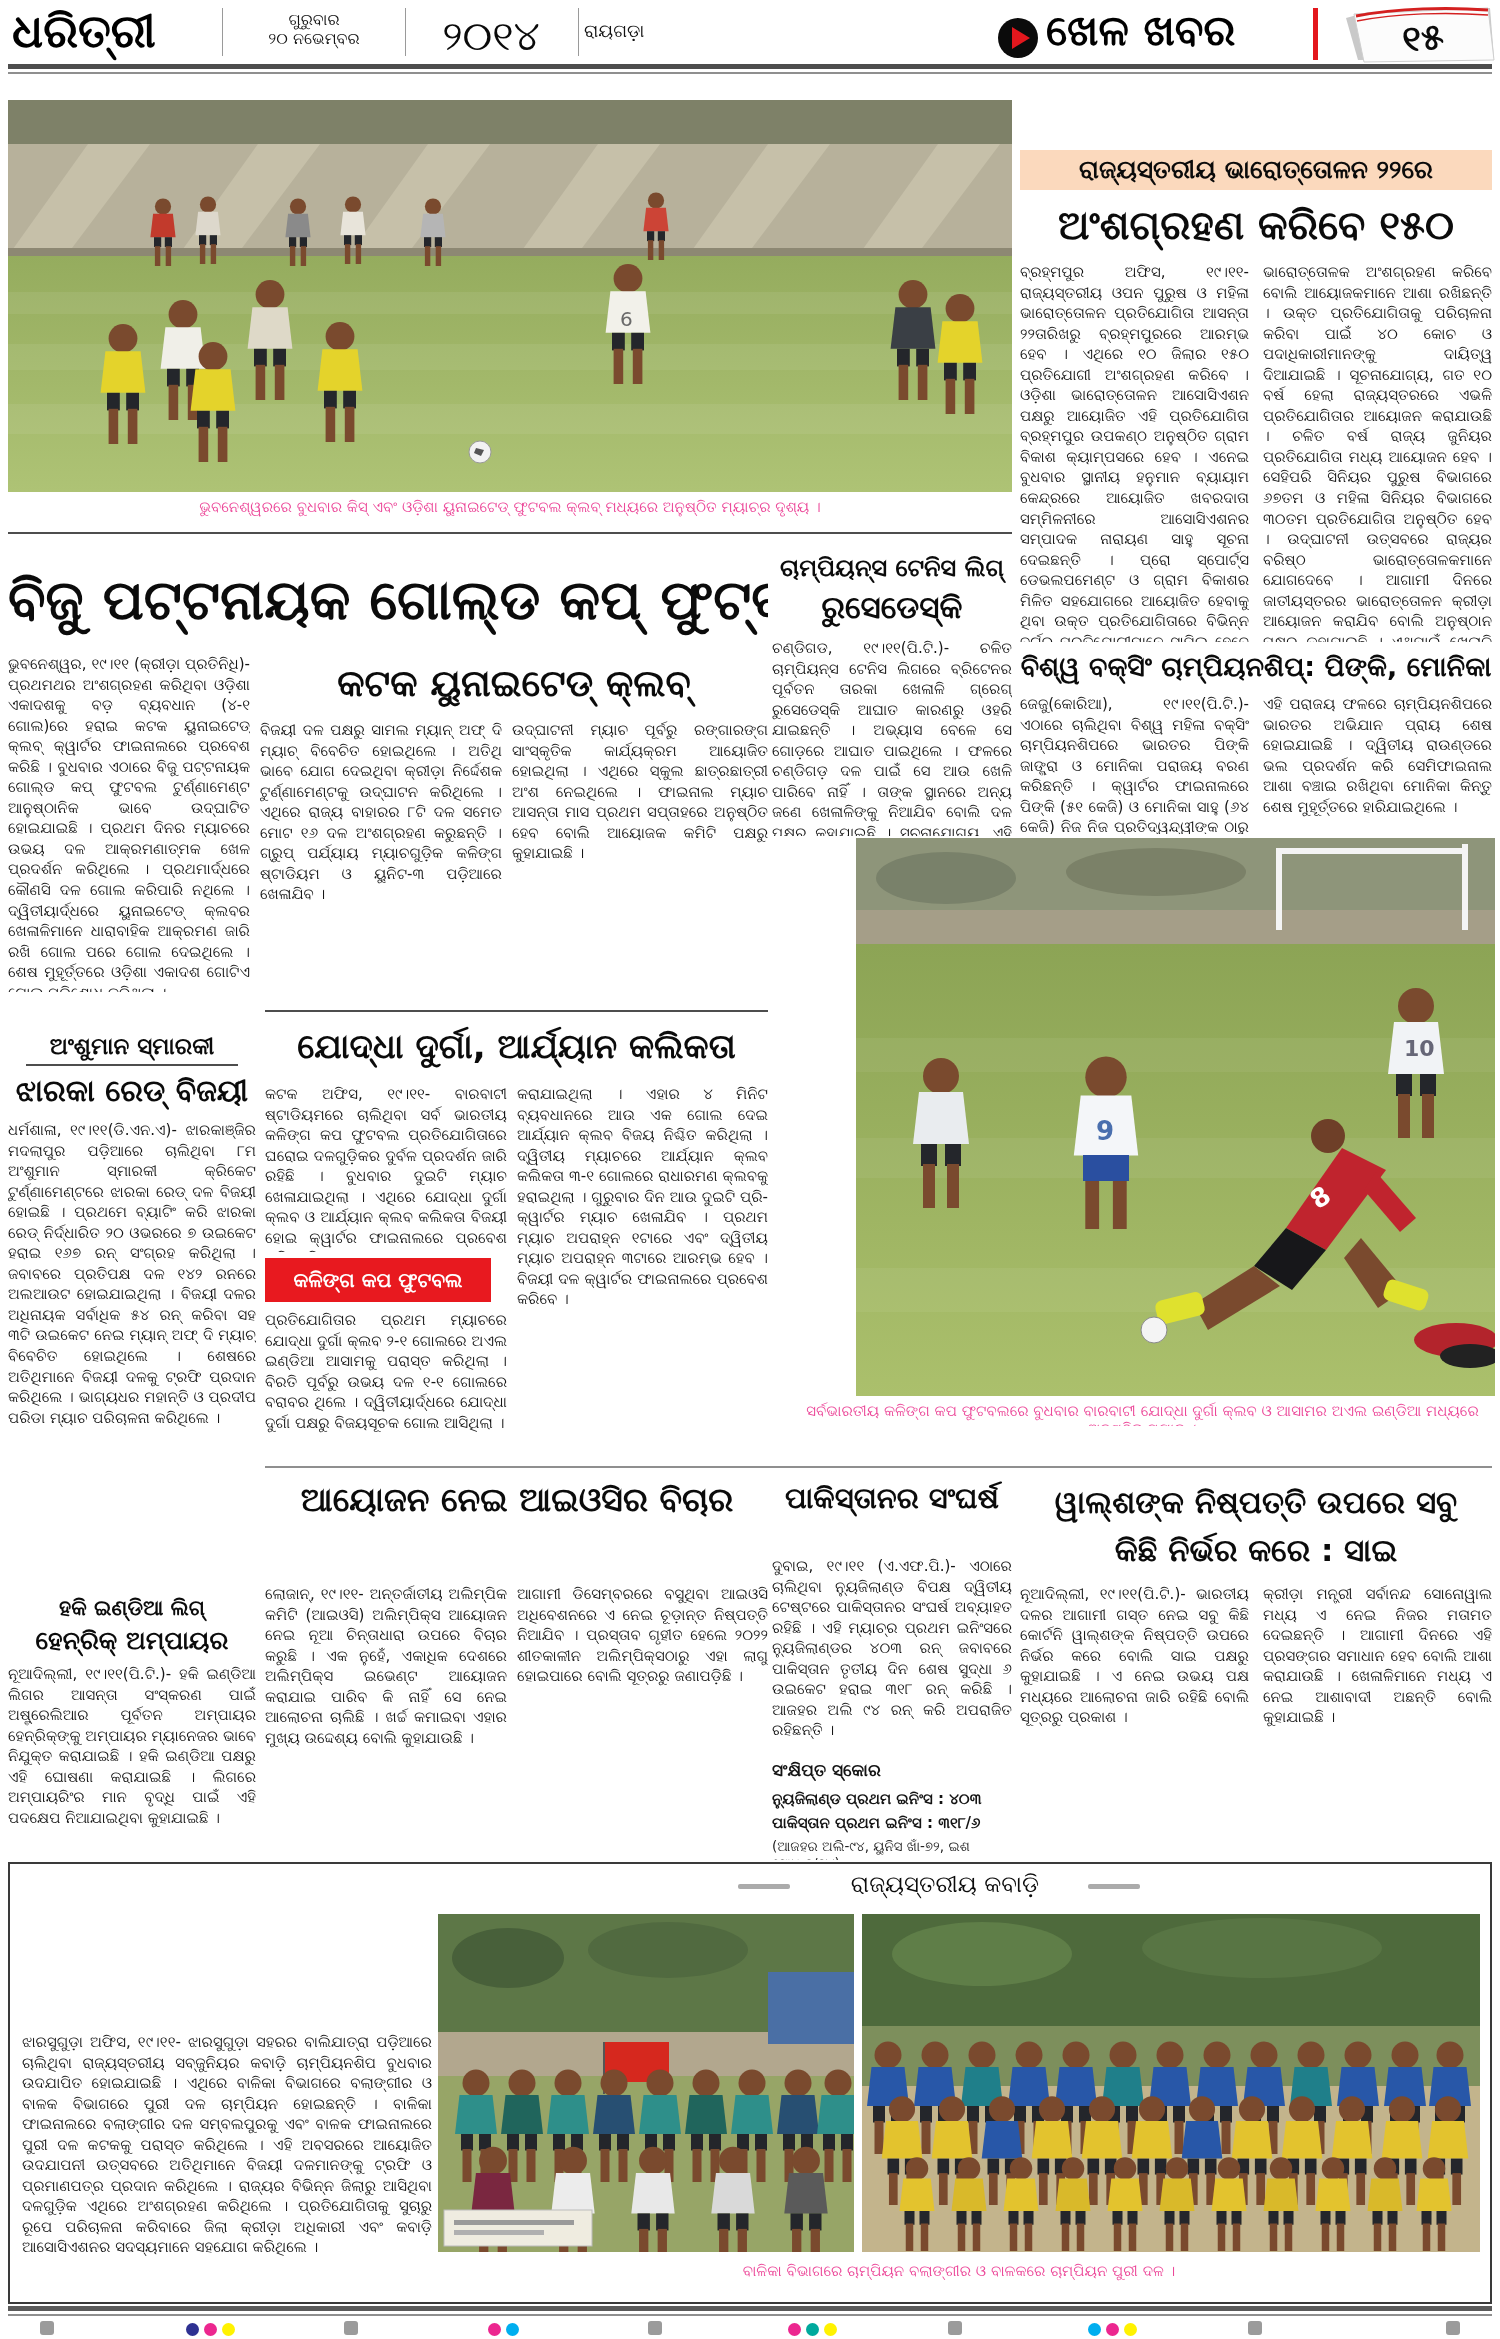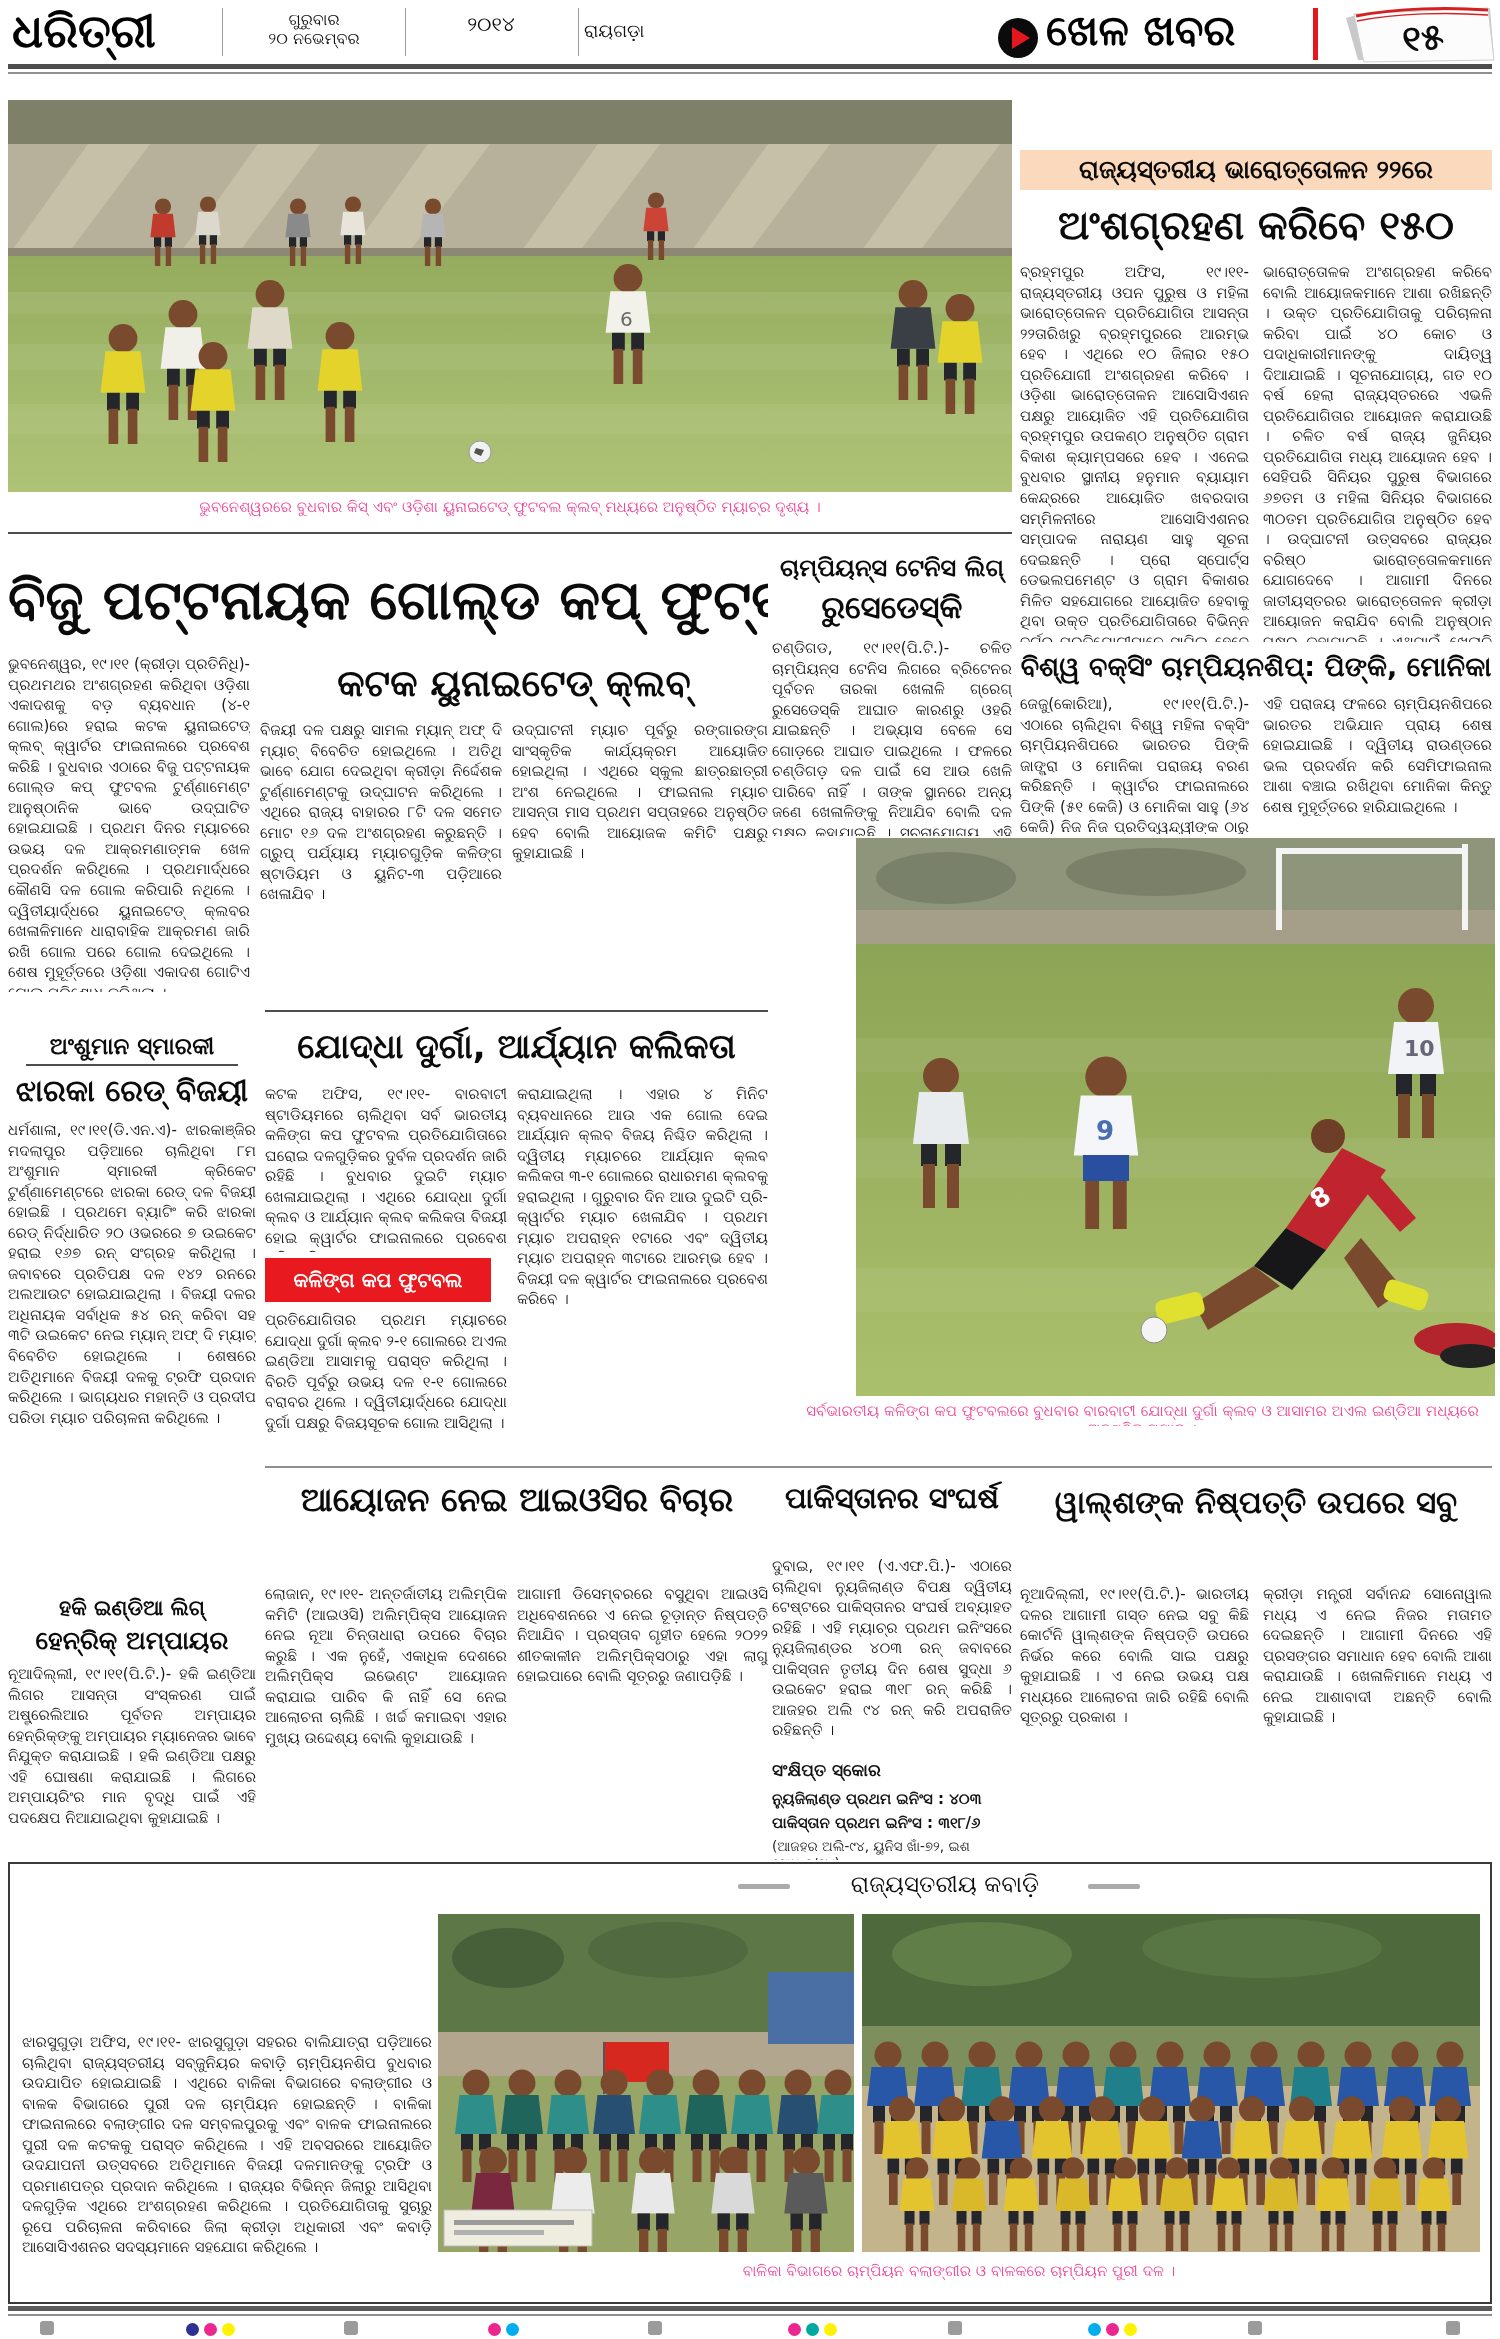--- a/index.html
+++ b/index.html
@@ -27,21 +27,21 @@
 <body>
 
 <div class="ab" style="left:0;top:4px;width:1500px;height:58px;">
   <div class="ab" style="left:12px;top:0;width:200px;font-size:46px;font-weight:bold;color:#000;">ଧରିତ୍ରୀ</div>
   <div class="ab sep" style="left:222px;top:4px;height:48px;"></div>
   <div class="ab" style="left:228px;top:6px;width:172px;text-align:center;">
     <div style="font-size:16px;font-weight:500;">ଗୁରୁବାର</div>
     <div style="font-size:16px;font-weight:500;">୨୦ ନଭେମ୍ବର</div>
   </div>
   <div class="ab sep" style="left:405px;top:4px;height:48px;"></div>
-  <div class="ab" style="left:406px;top:8px;width:170px;text-align:center;font-size:20px;color:#0a0a0a;">୨୦୧୪</div>
+  <div class="ab" style="left:406px;top:8px;width:170px;text-align:center;font-size:41px;color:#0a0a0a;">୨୦୧୪</div>
   <div class="ab sep" style="left:578px;top:4px;height:48px;"></div>
   <div class="ab" style="left:584px;top:16px;width:160px;font-size:18px;">ରାୟଗଡ଼ା</div>
   <svg class="ab" style="left:996px;top:12px;" width="44" height="44" viewBox="0 0 44 44">
     <circle cx="22" cy="22" r="20" fill="#0b0b0b"></circle>
     <polygon points="16,11 34,22 16,33" fill="var(--accent,#e3171d)"></polygon>
   </svg>
   <div class="ab" style="left:1046px;top:2px;width:264px;font-size:42px;font-weight:bold;color:#000;">ଖେଳ ଖବର</div>
   <div class="ab redline" style="left:1313px;top:4px;width:5px;height:52px;"></div>
   <svg class="ab" style="left:1328px;top:0;" width="170" height="62" viewBox="0 0 170 62">
     <path d="M30,56 L18,14 L40,8 L162,4 L166,54 Z" fill="#c9c9c9"></path>
@@ -200,20 +200,21 @@
 
 <div class="ab hd" style="left:772px;top:1478px;width:240px;height:40px;font-size:29px;line-height:40px;">ପାକିସ୍ତାନର ସଂଘର୍ଷ</div>
 <div class="ab bt" style="left:772px;top:1556px;width:240px;height:198px;">ଦୁବାଇ, ୧୯।୧୧ (ଏ.ଏଫ.ପି.)- ଏଠାରେ ଚାଲିଥିବା ନ୍ୟୁଜିଲାଣ୍ଡ ବିପକ୍ଷ ଦ୍ୱିତୀୟ ଟେଷ୍ଟରେ ପାକିସ୍ତାନର ସଂଘର୍ଷ ଅବ୍ୟାହତ ରହିଛି । ଏହି ମ୍ୟାଚ୍‌ର ପ୍ରଥମ ଇନିଂସରେ ନ୍ୟୁଜିଲାଣ୍ଡର ୪୦୩ ରନ୍ ଜବାବରେ ପାକିସ୍ତାନ ତୃତୀୟ ଦିନ ଶେଷ ସୁଦ୍ଧା ୬ ଉଇକେଟ ହରାଇ ୩୧୮ ରନ୍ କରିଛି । ଆଜହର ଅଲି ୯୪ ରନ୍ କରି ଅପରାଜିତ ରହିଛନ୍ତି ।</div>
 <div class="ab score" style="left:772px;top:1760px;width:240px;height:26px;font-size:17px;">ସଂକ୍ଷିପ୍ତ ସ୍କୋର</div>
 <div class="ab score" style="left:772px;top:1790px;width:240px;height:22px;">ନ୍ୟୁଜିଲାଣ୍ଡ ପ୍ରଥମ ଇନିଂସ : ୪୦୩</div>
 <div class="ab score" style="left:772px;top:1814px;width:240px;height:22px;">ପାକିସ୍ତାନ ପ୍ରଥମ ଇନିଂସ : ୩୧୮/୬</div>
 <div class="ab" style="left:772px;top:1838px;width:240px;height:22px;font-size:13.5px;color:#222;overflow:hidden;">(ଆଜହର ଅଲି-୯୪, ୟୁନିସ ଖାଁ-୭୨, ଇଶ ସୋଧି-୭/୭୪)</div>
 
 <div class="ab" style="left:1020px;top:1478px;width:472px;height:96px;">
   <div class="hd" style="font-size:31px;line-height:48px;">ୱାଲ୍ଶଙ୍କ ନିଷ୍ପତ୍ତି ଉପରେ ସବୁ</div>
+  <div class="hd" style="font-size:31px;line-height:48px;">କିଛି ନିର୍ଭର କରେ : ସାଇ</div>
 </div>
 <div class="ab bt" style="left:1020px;top:1584px;width:229px;height:270px;">ନୂଆଦିଲ୍ଲୀ, ୧୯।୧୧(ପି.ଟି.)- ଭାରତୀୟ ଦଳର ଆଗାମୀ ଗସ୍ତ ନେଇ ସବୁ କିଛି କୋର୍ଟନି ୱାଲ୍ଶଙ୍କ ନିଷ୍ପତ୍ତି ଉପରେ ନିର୍ଭର କରେ ବୋଲି ସାଇ ପକ୍ଷରୁ କୁହାଯାଇଛି । ଏ ନେଇ ଉଭୟ ପକ୍ଷ ମଧ୍ୟରେ ଆଲୋଚନା ଜାରି ରହିଛି ବୋଲି ସୂତ୍ରରୁ ପ୍ରକାଶ ।</div>
 <div class="ab bt" style="left:1263px;top:1584px;width:229px;height:270px;">କ୍ରୀଡ଼ା ମନ୍ତ୍ରୀ ସର୍ବାନନ୍ଦ ସୋନୋୱାଲ ମଧ୍ୟ ଏ ନେଇ ନିଜର ମତାମତ ଦେଇଛନ୍ତି । ଆଗାମୀ ଦିନରେ ଏହି ପ୍ରସଙ୍ଗର ସମାଧାନ ହେବ ବୋଲି ଆଶା କରାଯାଉଛି । ଖେଳାଳିମାନେ ମଧ୍ୟ ଏ ନେଇ ଆଶାବାଦୀ ଅଛନ୍ତି ବୋଲି କୁହାଯାଇଛି ।</div>
 
 <div class="ab bottom-box" style="left:8px;top:1862px;width:1480px;height:438px;"></div>
 <div class="ab dash" style="left:738px;top:1884px;width:52px;height:5px;"></div>
 <div class="ab hd" style="left:812px;top:1868px;width:266px;height:32px;font-size:23px;line-height:32px;font-weight:normal;">ରାଜ୍ୟସ୍ତରୀୟ କବାଡ଼ି</div>
 <div class="ab dash" style="left:1088px;top:1884px;width:52px;height:5px;"></div>
 <div class="ab" style="left:24px;top:1890px;width:408px;height:118px;">
 </div>

